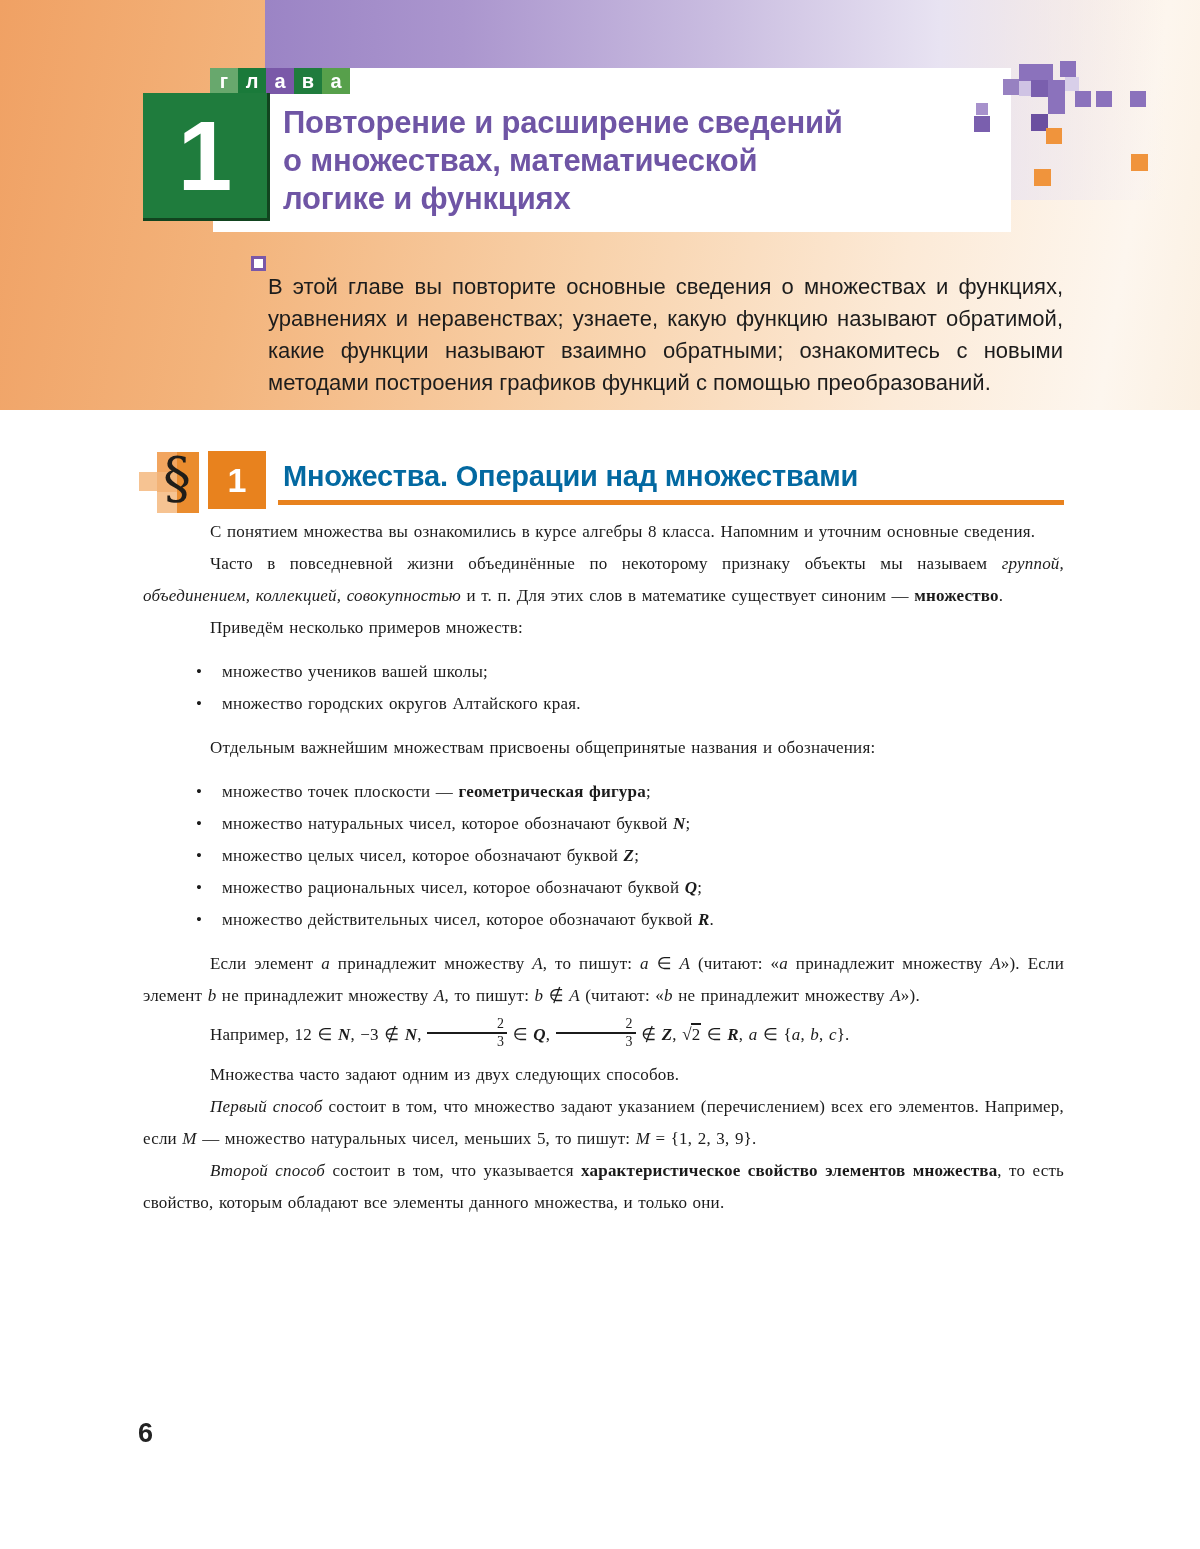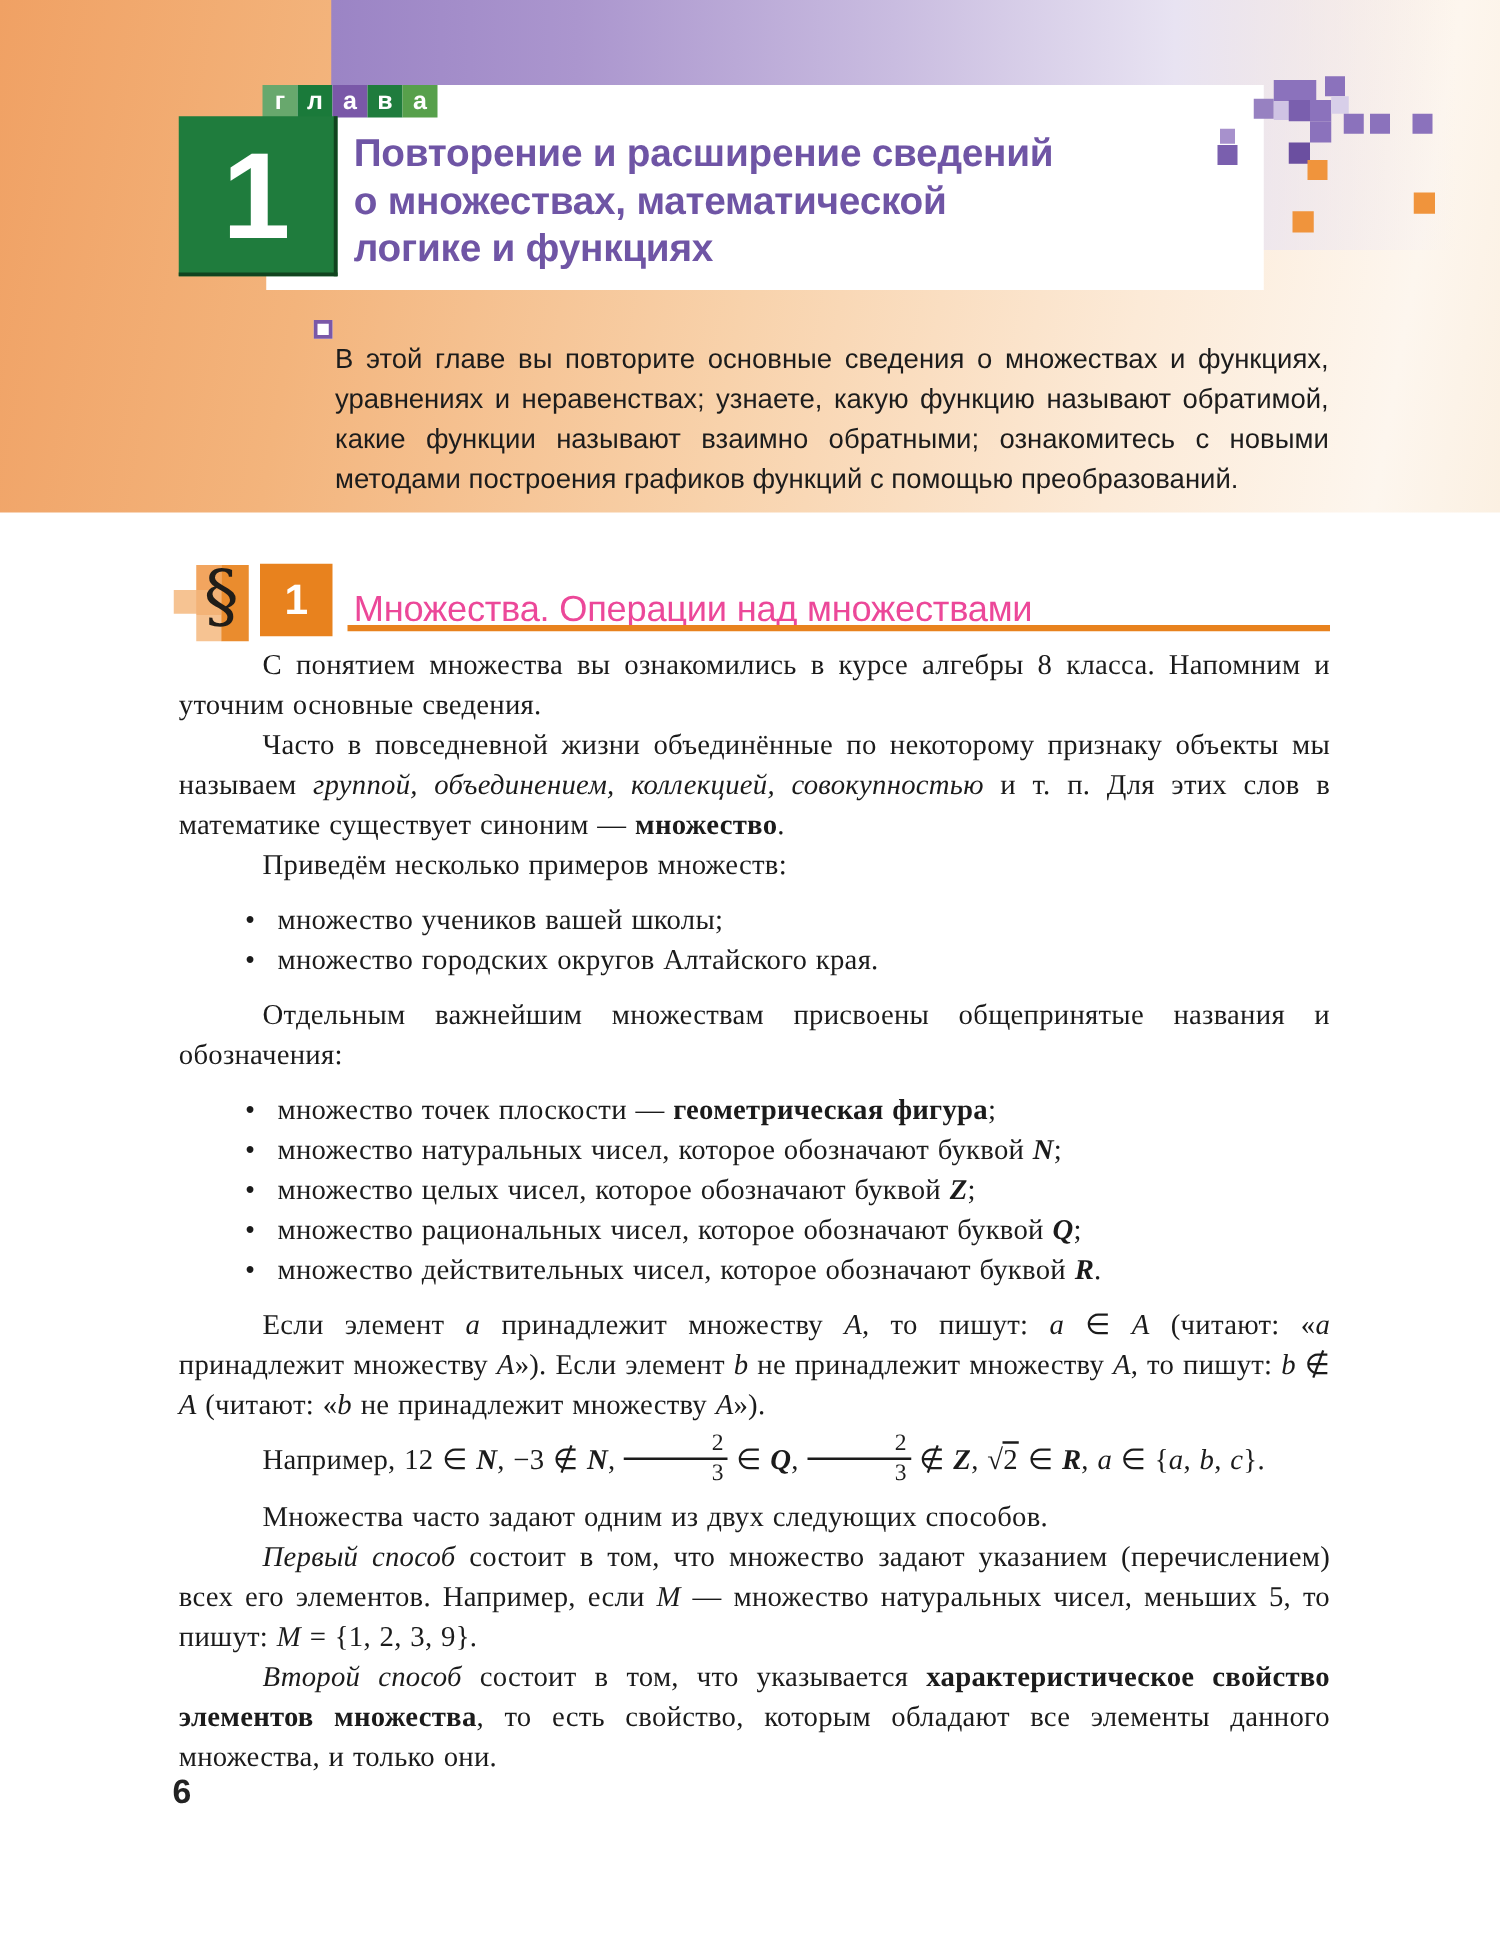--- a/index.html
+++ b/index.html
@@ -28,27 +28,27 @@
   .intro-text{margin:0 0 0 17px;font-family:"Liberation Sans",sans-serif;font-size:22px;line-height:32px;
         color:#1c1c1c;text-align:justify;}
 
   
   .par-cluster div{position:absolute;}
   .par-mark{position:absolute;left:155px;top:447px;width:44px;text-align:center;
         font-family:"DejaVu Serif",serif;font-size:56px;line-height:62px;color:#201d19;}
   .sec-num{position:absolute;left:208px;top:451px;width:58px;height:58px;background:#e8821e;
         display:flex;align-items:center;justify-content:center;}
   .sec-num span{color:#fff;font-family:"Liberation Sans",sans-serif;font-weight:700;font-size:34px;}
-  .sec-title{position:absolute;left:283px;top:472px;margin:0;
-        font-family:"Liberation Sans",sans-serif;font-weight:400;font-size:29px;color:#ec4899;letter-spacing:-0.2px;}
+  .sec-title{position:absolute;left:283px;top:460px;margin:0;
+        font-family:"Liberation Sans",sans-serif;font-weight:700;font-size:29px;color:#0369a1;letter-spacing:-0.2px;}
   .sec-rule{position:absolute;left:278px;top:500px;width:786px;height:5px;background:#e8821e;}
 
   
   .body-col{position:absolute;left:143px;top:516px;width:921px;
-        font-size:23px;line-height:32px;letter-spacing:0.2px;word-spacing:1px;}
+        font-size:17px;line-height:32px;letter-spacing:0.2px;word-spacing:1px;}
   .para{margin:0;text-indent:67px;text-align:justify;}
   .blist{margin:12px;padding:0;list-style:none;}
   .blist li{position:relative;margin:0 0 0 67px;text-align:justify;}
   .blist li::before{content:"\2022";position:absolute;left:-26px;}
   .s-i{font-style:italic;}
   .s-b{font-weight:700;}
   .s-bi{font-weight:700;font-style:italic;}
   .formula{padding:7px 0 6px 0;}
   .frac{display:inline-block;vertical-align:middle;text-align:center;
         font-size:0.82em;line-height:1.15;transform:translateY(-3px);}

